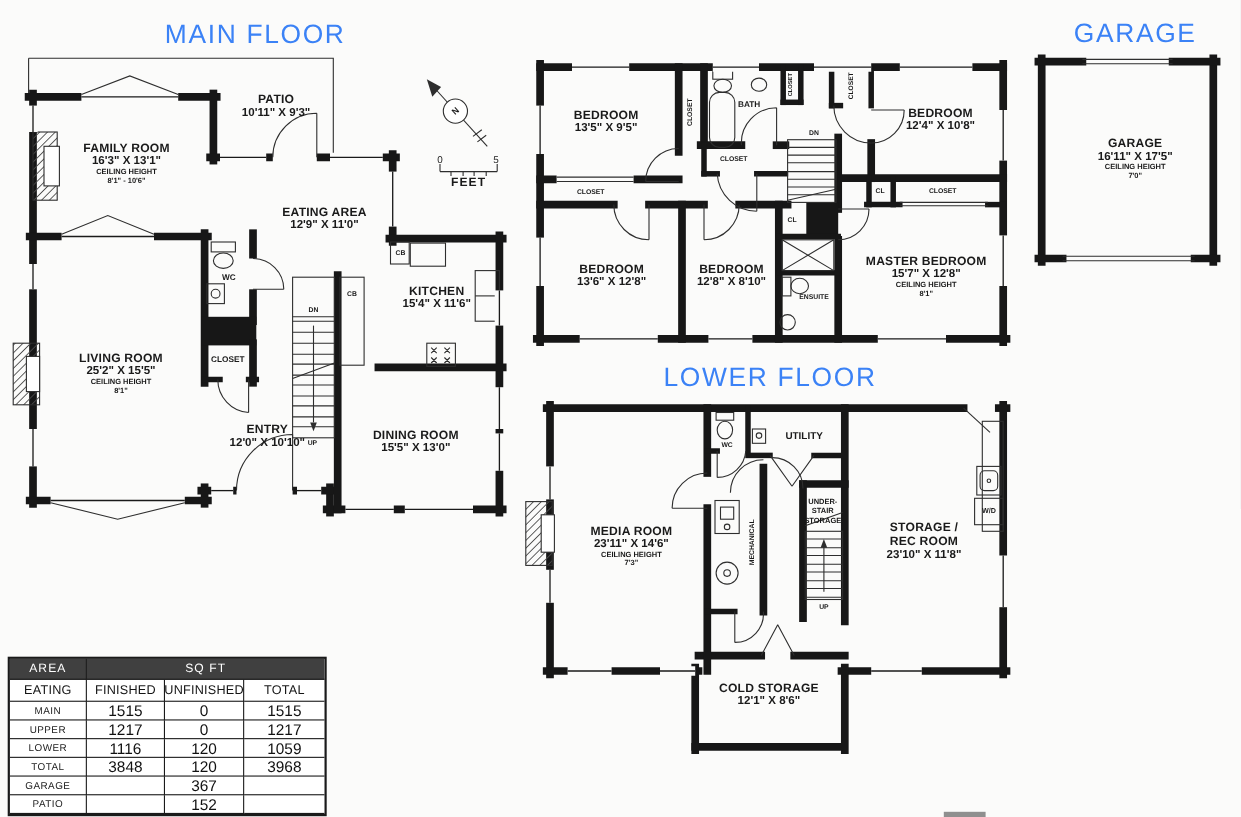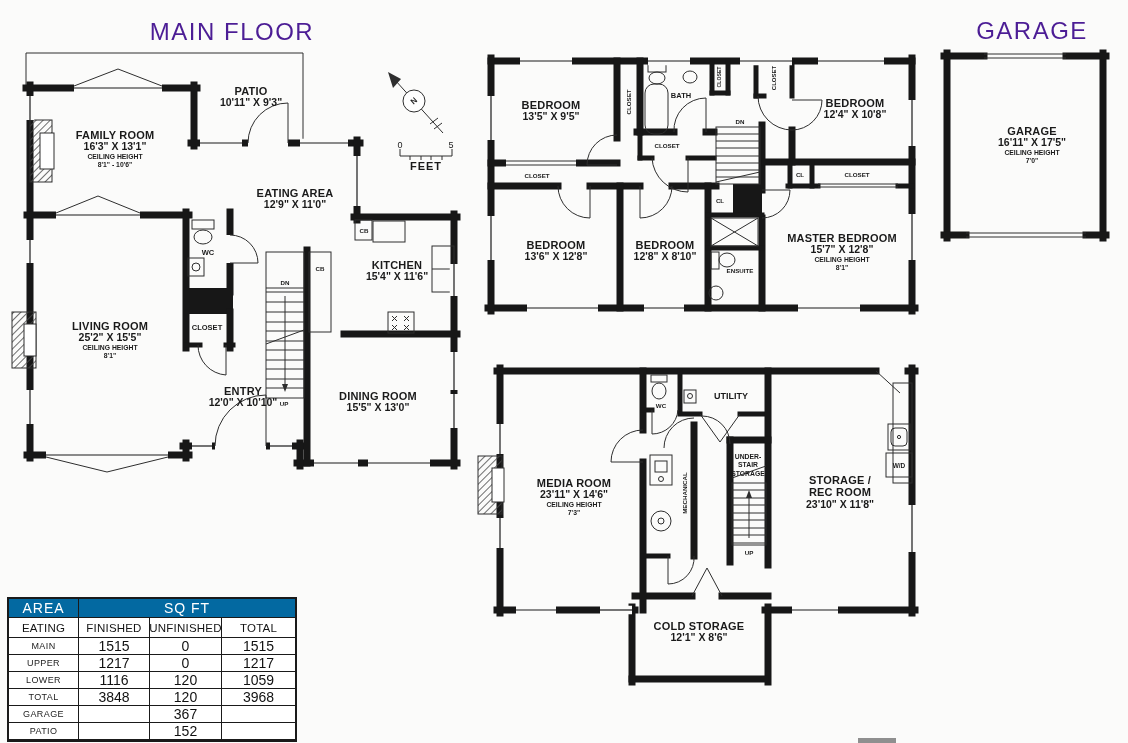--- a/index.html
+++ b/index.html
@@ -5,37 +5,37 @@
   html,body{margin:0;padding:0;background:#e8e8e8}
   .canvas{position:relative;width:1128px;height:743px;background:#fbfbfa;overflow:hidden;
           font-family:"Liberation Sans",sans-serif;color:#1a1a1a}
   svg{position:absolute;left:0;top:0}
   .w{stroke:#171717;stroke-width:7;fill:none;stroke-linecap:square}
   .w5{stroke:#171717;stroke-width:5;fill:none;stroke-linecap:square}
   .t{stroke:#2e2e2e;stroke-width:1;fill:none}
   .wf{stroke:#fbfbfa;stroke-width:8.5;fill:none}
   .wl{stroke:#1a1a1a;stroke-width:1.2;fill:none}
   .bf{fill:#171717;stroke:none}
-  .ttl{position:absolute;transform:translateX(-50%);font-size:24px;letter-spacing:1.5px;color:#4c1d95;white-space:nowrap}
+  .ttl{position:absolute;transform:translateX(-50%);font-size:24px;letter-spacing:1.5px;color:#3b82f6;white-space:nowrap}
   .room{position:absolute;transform:translateX(-50%);text-align:center;line-height:1.12;white-space:nowrap}
   .rn{font-size:11px;font-weight:bold;letter-spacing:.2px}
   .rd{font-size:10.5px;font-weight:bold}
   .rc{font-size:6.8px;font-weight:bold}
   .sm{position:absolute;transform:translate(-50%,-50%);font-size:7.5px;font-weight:bold;white-space:nowrap}
   .rot{transform:translate(-50%,-50%) rotate(-90deg)}
   .rotN{transform:translate(-50%,-50%) rotate(-42deg)}
   .tiny{font-size:6.2px}
   .md{font-size:9px}
   
   .area-table{position:absolute;left:7px;top:597px;width:286px;display:grid;
     grid-template-columns:70px 71px 72px 73px;grid-template-rows:19px 20px repeat(6,17px);
     border:2.5px solid #1a1a1a;background:#fff}
   .c{border-right:1px solid #1a1a1a;border-bottom:1px solid #1a1a1a;display:flex;align-items:center;justify-content:center;overflow:hidden}
   .c:nth-child(4n+6){border-right:none}
-  .hdr1{background:#0369a1;color:#fff;font-size:14px;letter-spacing:1px}
+  .hdr1{background:#404040;color:#fff;font-size:11px;letter-spacing:1px}
   .th-area{grid-column:1/2}
   .th-sqft{grid-column:2/5;border-right:none}
   .hdr2{font-size:11.5px;color:#141414;letter-spacing:.2px}
   .fl{font-size:9px;letter-spacing:.4px;color:#222}
   .num{font-size:14px;color:#111}
   .artifact{position:absolute;left:858px;top:738px;width:38px;height:5px;background:#8f8f8f}
 </style>
 </head>
 <body>
 
@@ -359,20 +359,21 @@
   </g>
   <g>
     <line class="t" x1="400" y1="156" x2="452" y2="156"></line>
     <path class="t" d="M400,149 L400,156 M452,149 L452,156"></path>
     <path class="t" d="M410,156 L410,160 M421,156 L421,160 M431,156 L431,160 M442,156 L442,160"></path>
   </g>
 </svg>
 
 <div class="ttl" style="left:232px;top:18px">MAIN FLOOR</div>
 <div class="ttl" style="left:1032px;top:17px">GARAGE</div>
+<div class="ttl" style="left:700px;top:330px">LOWER FLOOR</div>
 
 <div class="sm rotN" style="left:414px;top:101px;font-size:8px">N</div>
 <div class="sm" style="left:400px;top:145px;font-size:9px;font-weight:normal">0</div>
 <div class="sm" style="left:451px;top:145px;font-size:9px;font-weight:normal">5</div>
 <div class="sm" style="left:426px;top:166px;font-size:11px;font-weight:bold;letter-spacing:1px">FEET</div>
 
 <div class="room" style="left:115px;top:129px">
   <div class="rn">FAMILY ROOM</div>
   <div class="rd">16'3" X 13'1"</div>
   <div class="rc">CEILING HEIGHT</div>

